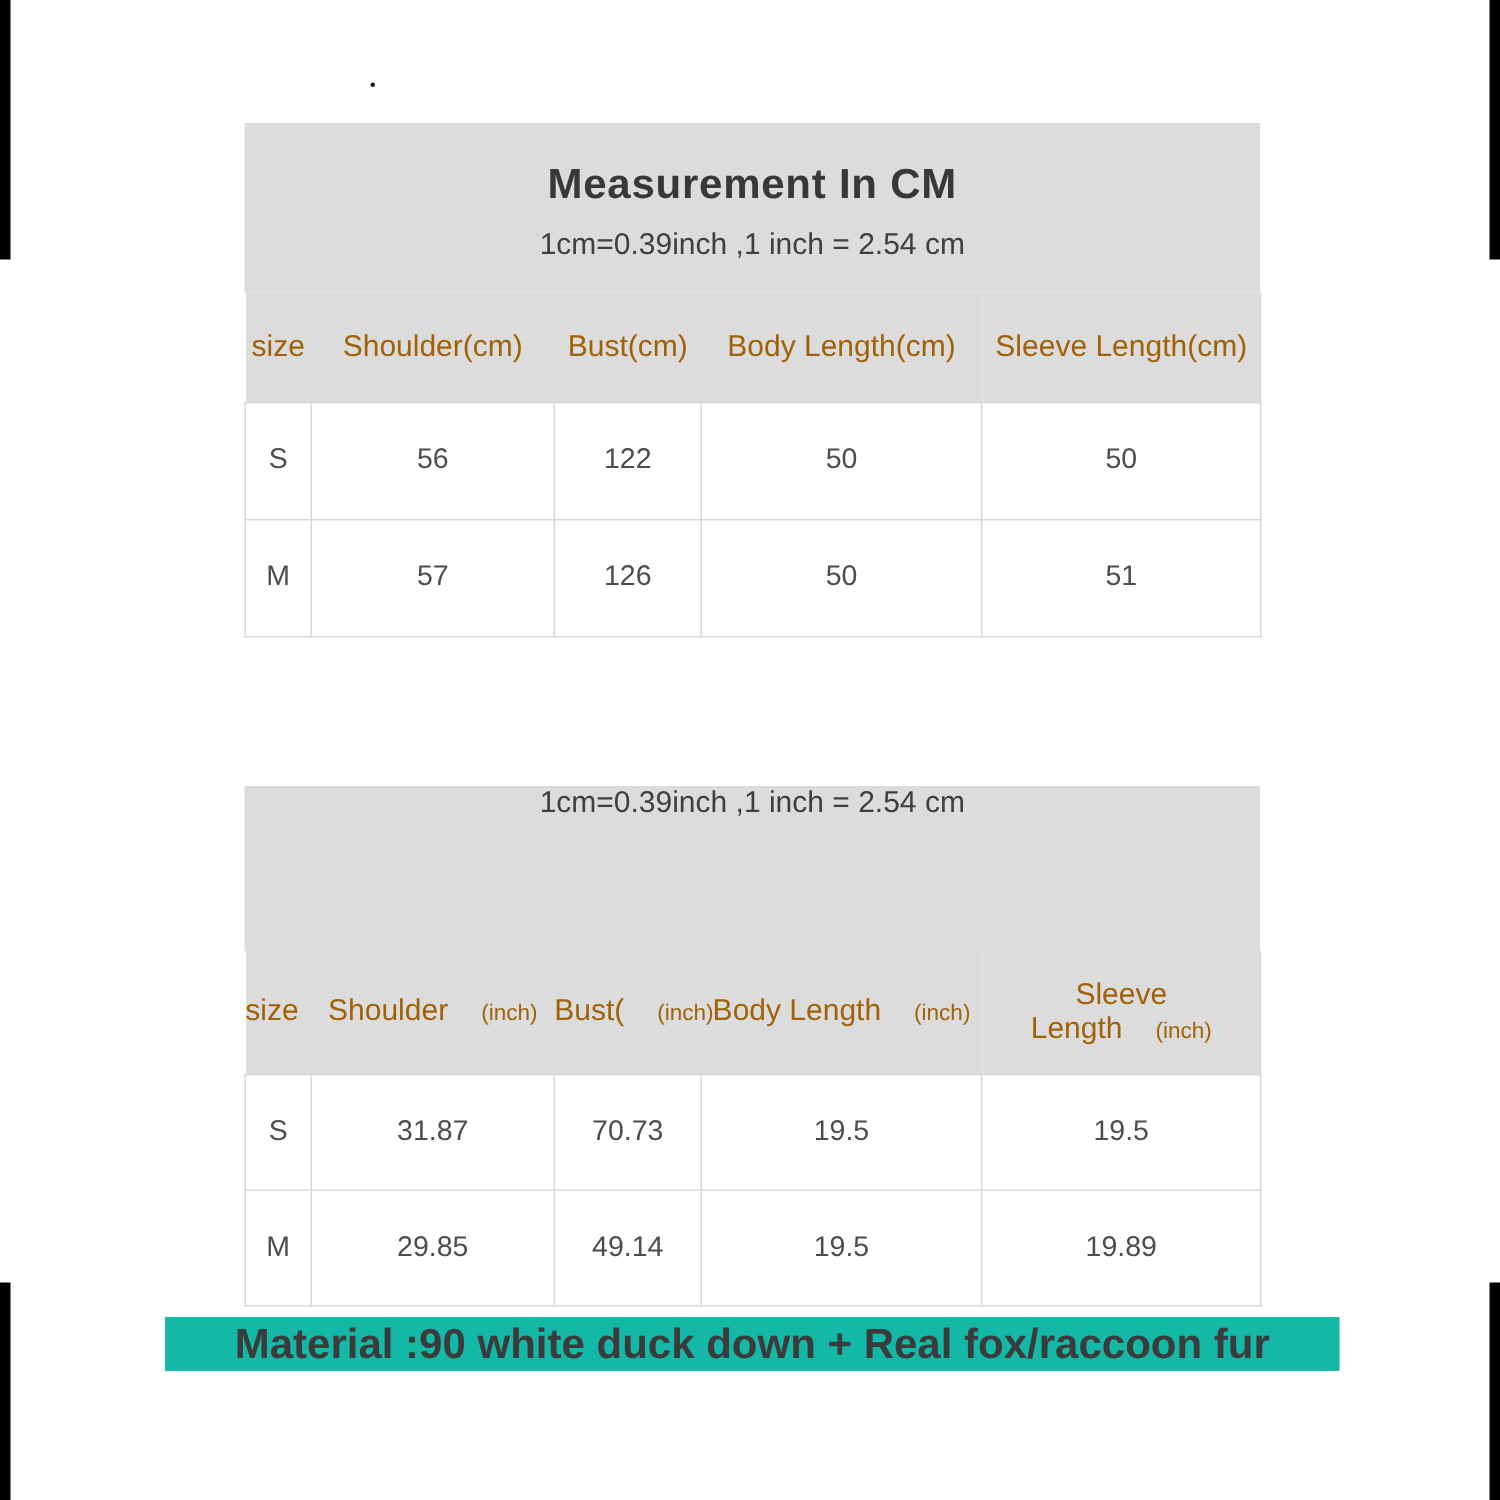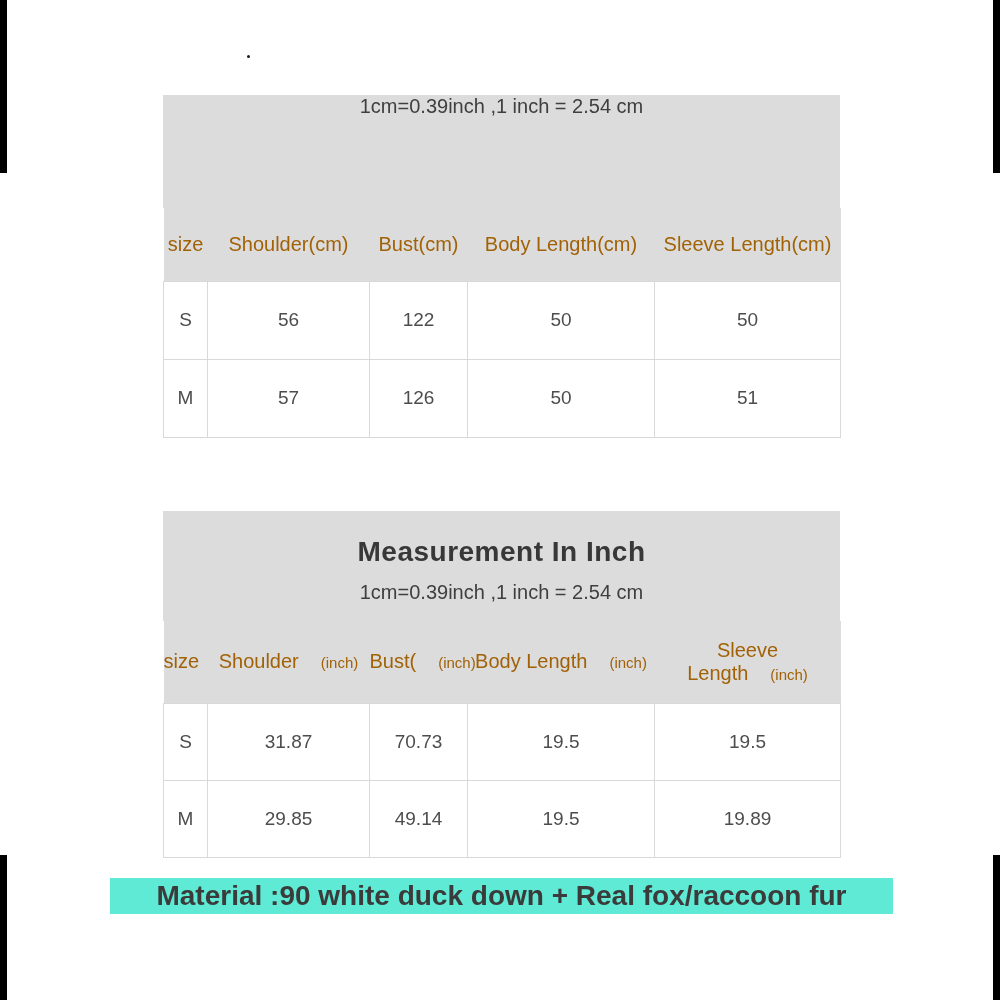--- a/index.html
+++ b/index.html
@@ -43,35 +43,36 @@
   .panel-cm tr.data-row { height:78px; }
   .panel-inch tr.data-row { height:77px; }
   tr.data-row td { border:1px solid #d9d9d9; text-align:center;
                    font-size:19px; color:#4d4d4d; padding:0; }
 
   tr.note-row td { border:none; height:82px; text-align:center;
                    font-size:16px; color:#4a4a4a; line-height:26px;
                    vertical-align:middle; padding:0; }
 
   .material-banner { position:absolute; left:110px; top:878px; width:783px; height:36px;
-                     background:#5eead4; text-align:center;
+                     background:#14b8a6; text-align:center;
                      font-size:28px; font-weight:bold; color:#3b3b3b;
                      line-height:36px; white-space:nowrap; }
 </style>
 </head>
 <body>
 
 <div class="edge-bar bar-tl"></div>
 <div class="edge-bar bar-bl"></div>
 <div class="edge-bar bar-tr"></div>
 <div class="edge-bar bar-br"></div>
 <div class="stray-dot"></div>
 
 <div class="panel panel-cm">
   <div class="panel-head">
+    <div class="panel-title">Measurement In CM</div>
     <div class="panel-sub">1cm=0.39inch ,1 inch = 2.54 cm</div>
   </div>
   <table class="size-table">
     <colgroup>
       <col class="c-size">
         <col class="c-shoulder">
         <col class="c-bust">
         <col class="c-body">
         <col class="c-sleeve">
     </colgroup>
@@ -96,21 +97,20 @@
       <td>126</td>
       <td>50</td>
       <td>51</td>
     </tr>
   </tbody>
     </table>
 </div>
 
 <div class="panel panel-inch">
   <div class="panel-head">
-    <div class="panel-title">Measurement In Inch</div>
     <div class="panel-sub">1cm=0.39inch ,1 inch = 2.54 cm</div>
   </div>
   <table class="size-table">
     <colgroup>
       <col class="c-size">
         <col class="c-shoulder">
         <col class="c-bust">
         <col class="c-body">
         <col class="c-sleeve">
     </colgroup>

